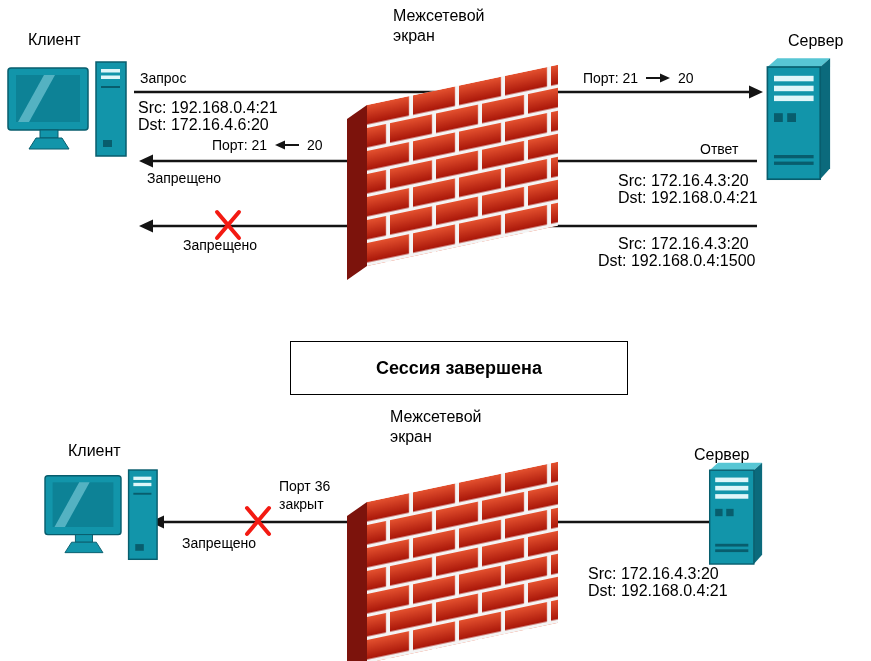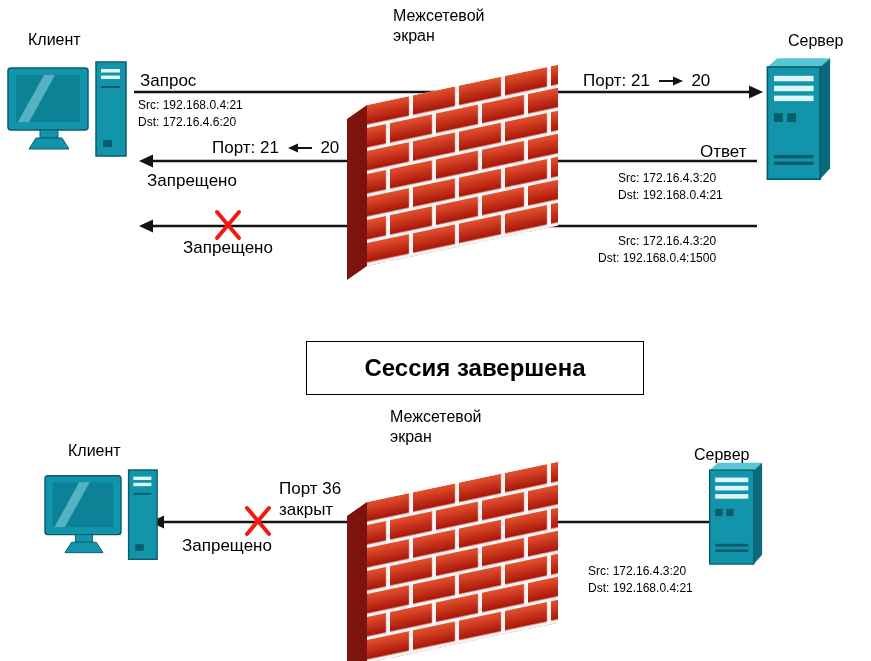--- a/index.html
+++ b/index.html
@@ -1,26 +1,26 @@
 <!DOCTYPE html>
 <html><head>
 <meta charset="utf-8">
 <style>
   html,body{margin:0;padding:0;background:#fff}
   .canvas{position:relative;width:871px;height:661px;background:#fff;overflow:hidden;
           font-family:"Liberation Sans",sans-serif;color:#000}
   .layer{position:absolute;left:0;top:0}
   .t{position:absolute;white-space:nowrap;line-height:1.25}
   .fs18{font-size:16px}
-  .fs17{font-size:17px}
-  .fs14{font-size:12px}
+  .fs17{font-size:14px}
+  .fs14{font-size:16px}
   .b{font-weight:normal}
   .two-line span{display:block}
-  .banner{position:absolute;left:306px;top:341px;width:336px;height:52px;border:1.6px solid #000;
-          display:flex;align-items:center;justify-content:center;font-size:24px;font-weight:bold;background:#fff}
+  .banner{position:absolute;left:290px;top:341px;width:336px;height:52px;border:1.6px solid #000;
+          display:flex;align-items:center;justify-content:center;font-size:18px;font-weight:bold;background:#fff}
   .mini-arrow{display:inline-block;margin:0 4px}
   .mini-arrow svg{vertical-align:0px}
 </style>
 </head>
 <body>
 
 <div class="canvas">
 
   <svg class="layer" width="871" height="661" viewBox="0 0 871 661">
     <defs>

